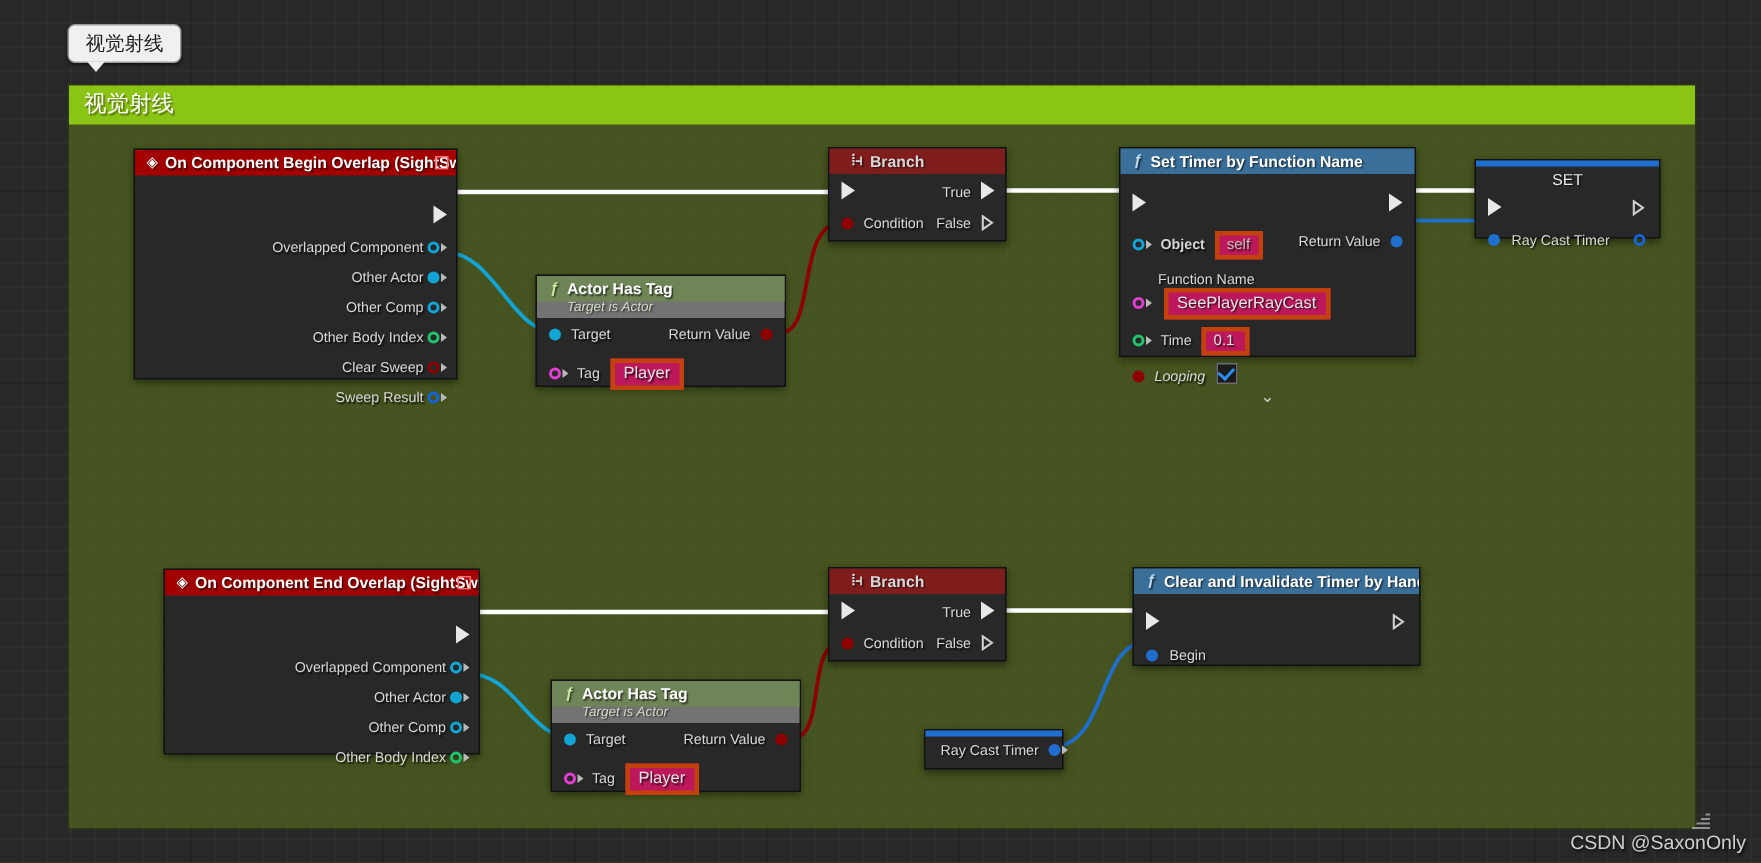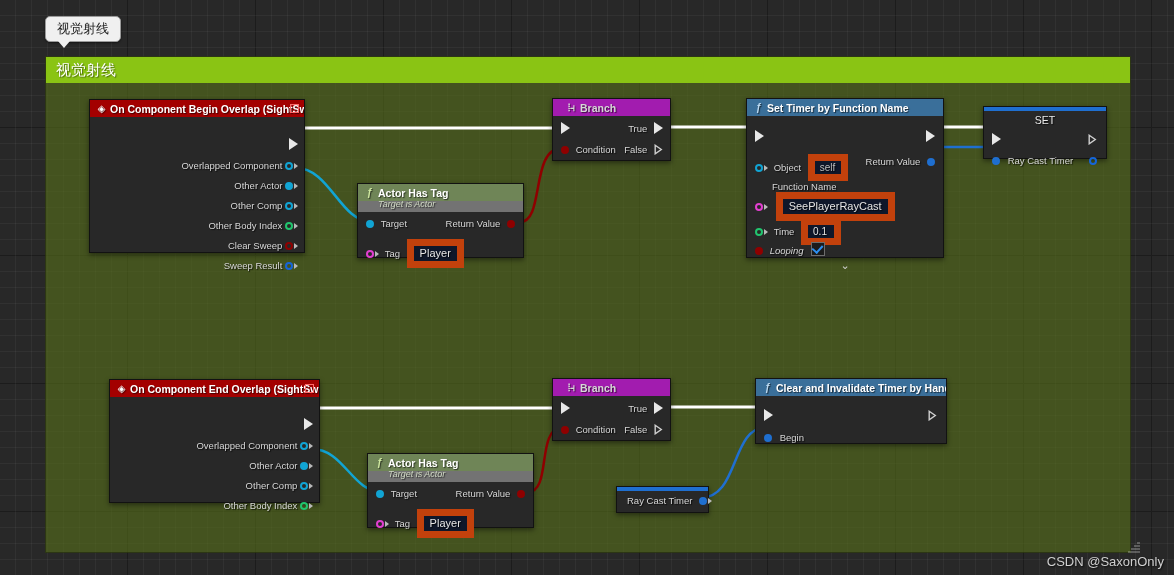--- a/index.html
+++ b/index.html
@@ -67,21 +67,21 @@
     box-shadow:0 2px 5px rgba(0,0,0,0.45);
     box-sizing:border-box;
   }
   .node-header{
     position:relative;height:17px;line-height:17px;
     padding:0 6px;font-size:10.5px;font-weight:bold;color:#ffffff;
     white-space:nowrap;overflow:hidden;
     text-shadow:1px 1px 1px rgba(0,0,0,0.6);
   }
   .hdr-event{background:#a30000;}
-  .hdr-gray{background:#a21caf;padding-left:13px;}
+  .hdr-gray{background:#7f1d1d;padding-left:13px;}
   .hdr-blue{background:#3a6f9a;}
   .hdr-green{background:#6f8557;}
   .node-header .hicon{
     display:inline-block;width:11px;text-align:center;margin-right:3px;
     font-size:10px;vertical-align:1px;
   }
   .node-sub{
     font-size:9px;font-style:italic;color:#cfd8c3;
     padding:0 6px 3px 20px;margin-top:-2px;
     text-shadow:1px 1px 1px rgba(0,0,0,0.6);
@@ -125,21 +125,21 @@
     border-left:9px solid #e8e8e8;vertical-align:-2px;
   }
   .exec-out-hollow{
     display:inline-block;position:relative;width:9px;height:11px;
     vertical-align:-2px;
   }
   .exec-out-hollow svg{position:absolute;left:0;top:0;}
 
   
   .val{
-    display:inline-block;background:#0f172a;border:7px solid #c2410c;
+    display:inline-block;background:#be185d;border:3px solid #c2410c;
     color:#e4e4e4;font-size:10px;line-height:13px;padding:0px 5px;
     min-width:16px;vertical-align:0px;
   }
   .val.wide{padding:1px 6px;font-size:11px;}
   .chk{
     display:inline-block;width:12px;height:12px;background:#1b1b1b;
     border:1px solid #6d6d6d;position:relative;vertical-align:-2px;
   }
   .chk:after{
     content:"";position:absolute;left:2px;top:0px;width:5px;height:8px;
@@ -303,35 +303,35 @@
         <span>False</span>
         <span class="exec-out-hollow" style="margin-left:4px;">
           <svg width="9" height="11" viewBox="0 0 9 11">
               <path d="M1.2,1.2 L7.3,5.5 L1.2,9.8 Z" fill="none" stroke="#cfcfcf" stroke-width="1.4"></path>
             </svg>
         </span>
       </div>
     </div>
   </div>
 
-  <div class="node" style="left:746px;top:98px;width:198px;height:160px;">
+  <div class="node" style="left:746px;top:98px;width:198px;height:140px;">
     <div class="node-header hdr-blue">
       <span class="hicon" style="font-style:italic;color:#bcd9f0;">ƒ</span><span>Set Timer by Function Name</span>
     </div>
     <div class="node-body">
       <div class="pinrow" style="left:8px;top:13px;">
         <span class="exec"></span>
       </div>
       <div class="pinrow right" style="right:8px;top:13px;">
         <span class="exec"></span>
       </div>
 
       <div class="pinrow" style="left:8px;top:38px;">
         <span class="pin obj hollow"></span><span class="pin-arrow"></span>
-        <span style="margin-left:3px;">Object</span>
+        <span style="margin-left:3px;font-weight:bold;">Object</span>
         <span class="val" style="margin-left:4px;color:#bfbfbf;">self</span>
       </div>
 
       <div class="fname-label" style="left:25px;top:65px;">Function Name</div>
       <div class="pinrow" style="left:8px;top:76px;">
         <span class="pin str hollow"></span><span class="pin-arrow"></span>
         <span class="val wide" style="margin-left:5px;">SeePlayerRayCast</span>
       </div>
 
       <div class="pinrow" style="left:8px;top:102px;">

